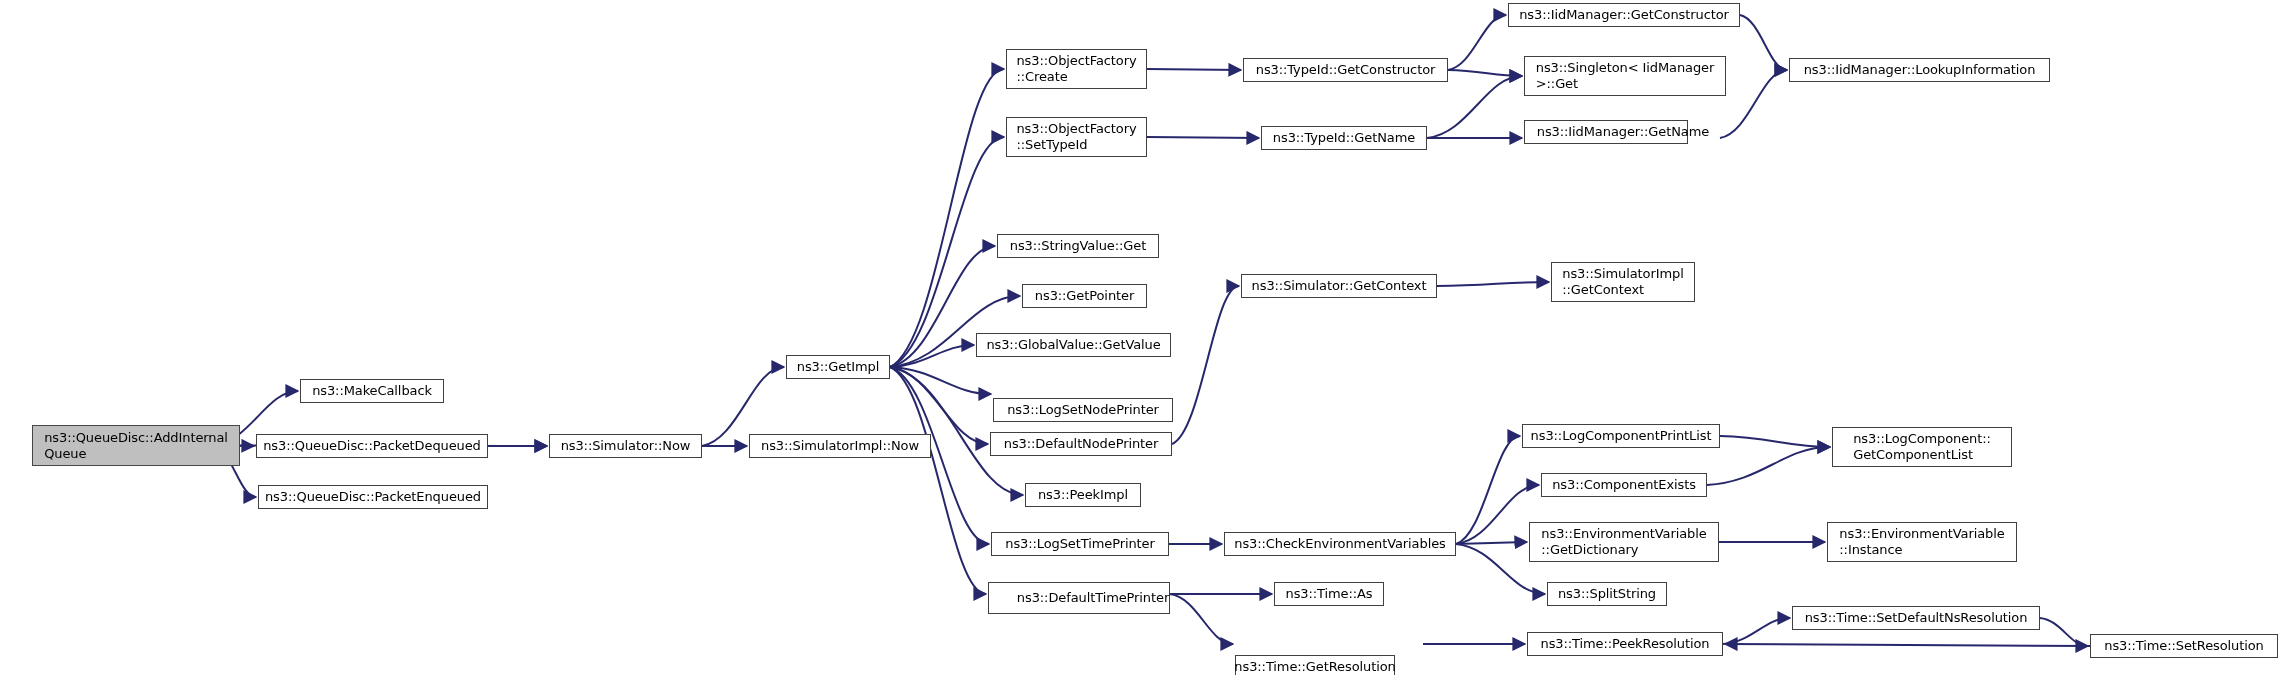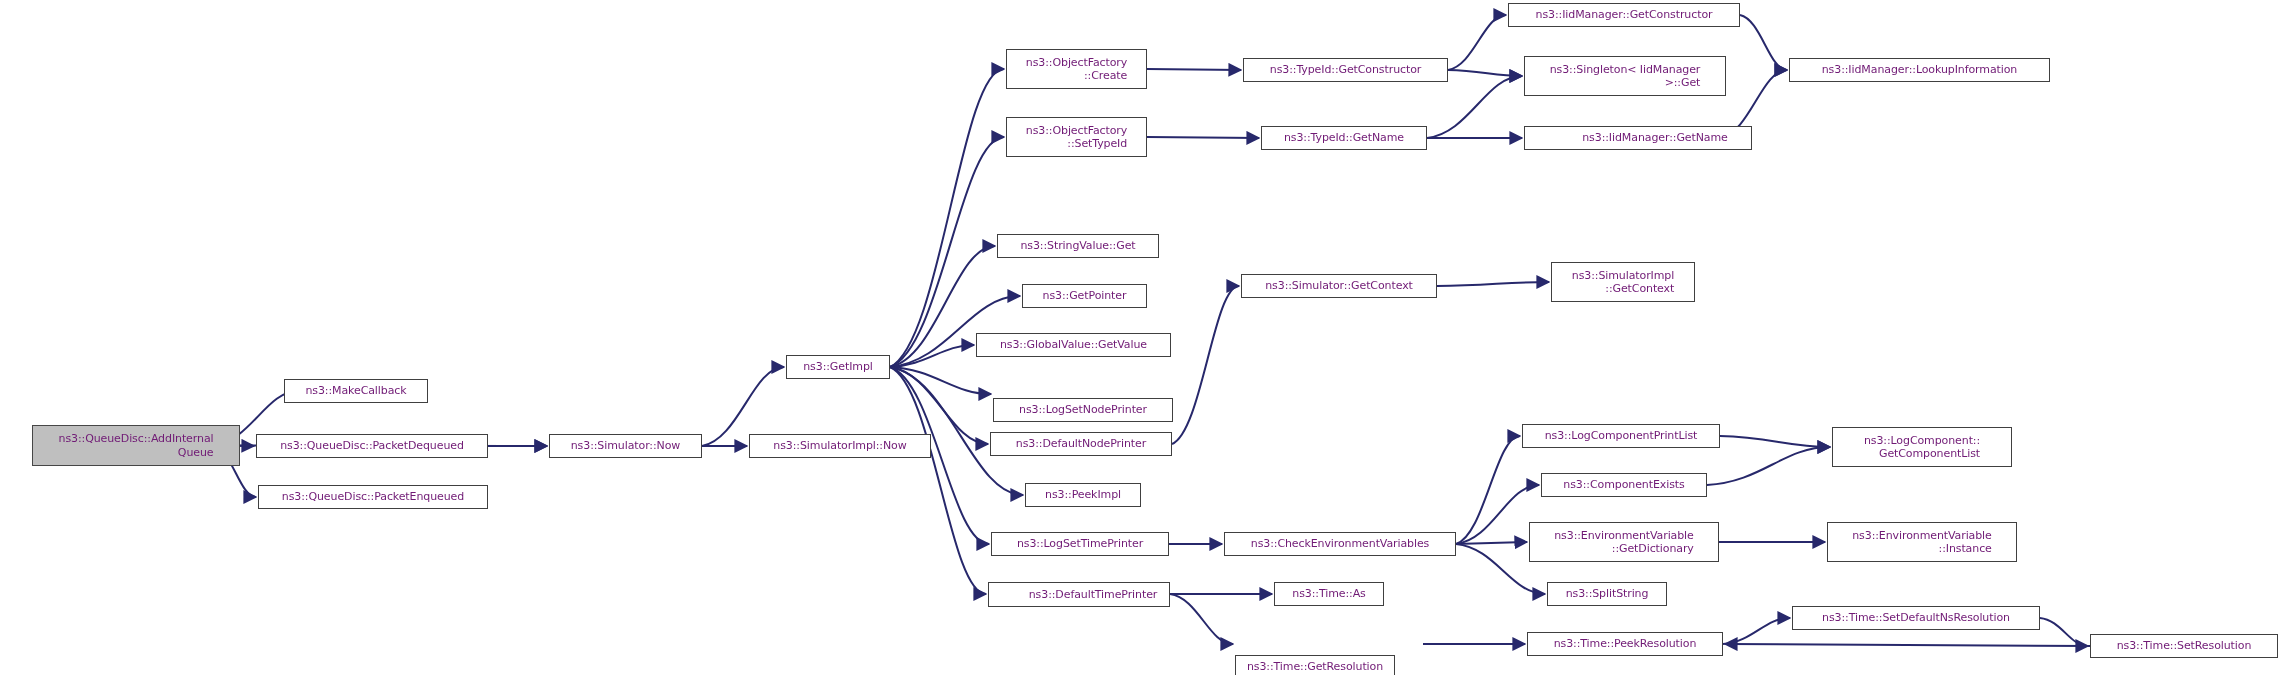--- a/index.html
+++ b/index.html
@@ -21,26 +21,26 @@
     top: 0;
     width: 2283px;
     height: 675px;
     pointer-events: none;
   }
   .node {
     position: absolute;
     box-sizing: border-box;
     border: 1px solid #404040;
     background: #ffffff;
-    color: #701a75;
+    color: #000000;
     display: flex;
     align-items: center;
     justify-content: center;
-    text-align: right;
-    font-size: 11px;
+    text-align: left;
+    font-size: 13px;
     line-height: 1.22;
     letter-spacing: -0.1px;
     white-space: pre-line;
     z-index: 3;
   }
   .node.root {
     background: #bfbfbf;
     border-color: #464646;
     margin-left: 27px;
   }
@@ -95,45 +95,45 @@
         <path d="M 1719 542 L 1825 542" marker-end="url(#arrow)"></path>
         <path d="M 1423 644 L 1525 644" marker-end="url(#arrow)"></path>
         <path d="M 1723 644 C 1753.15 641.92 1764.54 618 1790 618" marker-end="url(#arrow)"></path>
         <path d="M 2040 618 C 2061.6 620.24 2069.76 646 2088 646" marker-end="url(#arrow)"></path>
         <path d="M 2090 646 L 1725 644" marker-end="url(#arrow)"></path>
       </g>
   </svg>
   <div id="node-layer">
       <div class="node root" style="left: 5px; top: 425px; width: 208px; height: 41px;">ns3::QueueDisc::AddInternal
 Queue</div>
-      <div class="node" style="left: 284px; top: 379px; width: 144px; height: 24px;">ns3::MakeCallback</div>
+      <div class="node" style="left: 300px; top: 379px; width: 144px; height: 24px;">ns3::MakeCallback</div>
       <div class="node" style="left: 256px; top: 434px; width: 232px; height: 24px;">ns3::QueueDisc::PacketDequeued</div>
       <div class="node" style="left: 258px; top: 485px; width: 230px; height: 24px;">ns3::QueueDisc::PacketEnqueued</div>
       <div class="node" style="left: 549px; top: 434px; width: 153px; height: 24px;">ns3::Simulator::Now</div>
       <div class="node" style="left: 749px; top: 434px; width: 182px; height: 24px;">ns3::SimulatorImpl::Now</div>
       <div class="node" style="left: 786px; top: 355px; width: 104px; height: 24px;">ns3::GetImpl</div>
       <div class="node" style="left: 1006px; top: 49px; width: 141px; height: 40px;">ns3::ObjectFactory
 ::Create</div>
       <div class="node" style="left: 1006px; top: 117px; width: 141px; height: 40px;">ns3::ObjectFactory
 ::SetTypeId</div>
       <div class="node" style="left: 1243px; top: 58px; width: 205px; height: 24px;">ns3::TypeId::GetConstructor</div>
       <div class="node" style="left: 1261px; top: 126px; width: 166px; height: 24px;">ns3::TypeId::GetName</div>
       <div class="node" style="left: 1508px; top: 3px; width: 232px; height: 24px;">ns3::IidManager::GetConstructor</div>
       <div class="node" style="left: 1524px; top: 56px; width: 202px; height: 40px;">ns3::Singleton&lt; IidManager
 &gt;::Get</div>
-      <div class="node" style="left: 1524px; top: 126px; width: 228px; height: 24px; padding-left: 34px;">ns3::IidManager::GetName</div>
+      <div class="node" style="left: 1524px; top: 120px; width: 164px; height: 24px; padding-left: 34px;">ns3::IidManager::GetName</div>
       <div class="node" style="left: 1789px; top: 58px; width: 261px; height: 24px;">ns3::IidManager::LookupInformation</div>
       <div class="node" style="left: 997px; top: 234px; width: 162px; height: 24px;">ns3::StringValue::Get</div>
       <div class="node" style="left: 1022px; top: 284px; width: 125px; height: 24px;">ns3::GetPointer</div>
       <div class="node" style="left: 976px; top: 333px; width: 195px; height: 24px;">ns3::GlobalValue::GetValue</div>
       <div class="node" style="left: 993px; top: 382px; width: 180px; height: 24px; margin-top: 16px;">ns3::LogSetNodePrinter</div>
       <div class="node" style="left: 990px; top: 432px; width: 182px; height: 24px;">ns3::DefaultNodePrinter</div>
       <div class="node" style="left: 1025px; top: 483px; width: 116px; height: 24px;">ns3::PeekImpl</div>
       <div class="node" style="left: 991px; top: 532px; width: 178px; height: 24px;">ns3::LogSetTimePrinter</div>
-      <div class="node" style="left: 988px; top: 582px; width: 182px; height: 25px; padding-left: 28px;">ns3::DefaultTimePrinter</div>
+      <div class="node" style="left: 988px; top: 582px; width: 182px; height: 32px; padding-left: 28px;">ns3::DefaultTimePrinter</div>
       <div class="node" style="left: 1241px; top: 274px; width: 196px; height: 24px;">ns3::Simulator::GetContext</div>
       <div class="node" style="left: 1551px; top: 262px; width: 144px; height: 40px;">ns3::SimulatorImpl
 ::GetContext</div>
       <div class="node" style="left: 1224px; top: 532px; width: 232px; height: 24px;">ns3::CheckEnvironmentVariables</div>
       <div class="node" style="left: 1274px; top: 582px; width: 110px; height: 24px;">ns3::Time::As</div>
       <div class="node" style="left: 1235px; top: 632px; width: 160px; height: 24px; margin-top: 23px;">ns3::Time::GetResolution</div>
       <div class="node" style="left: 1522px; top: 424px; width: 198px; height: 24px;">ns3::LogComponentPrintList</div>
       <div class="node" style="left: 1541px; top: 473px; width: 166px; height: 24px;">ns3::ComponentExists</div>
       <div class="node" style="left: 1529px; top: 522px; width: 190px; height: 40px;">ns3::EnvironmentVariable
 ::GetDictionary</div>

